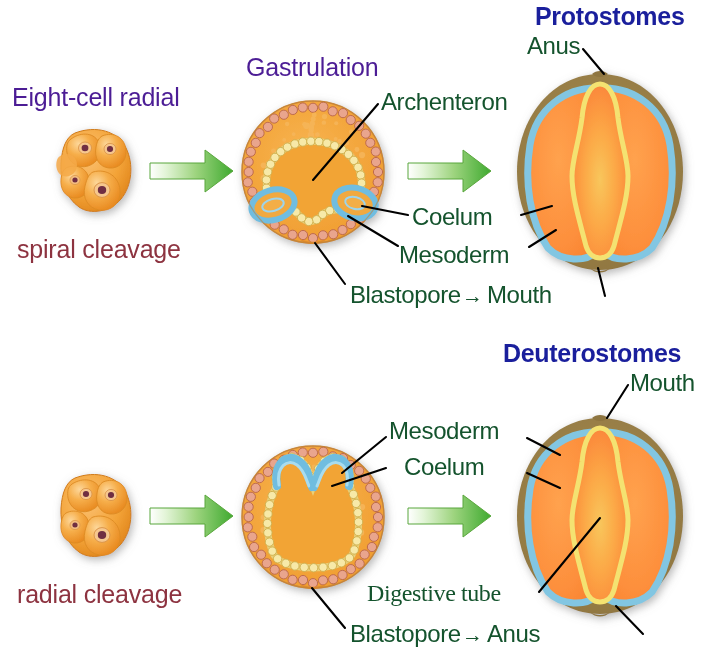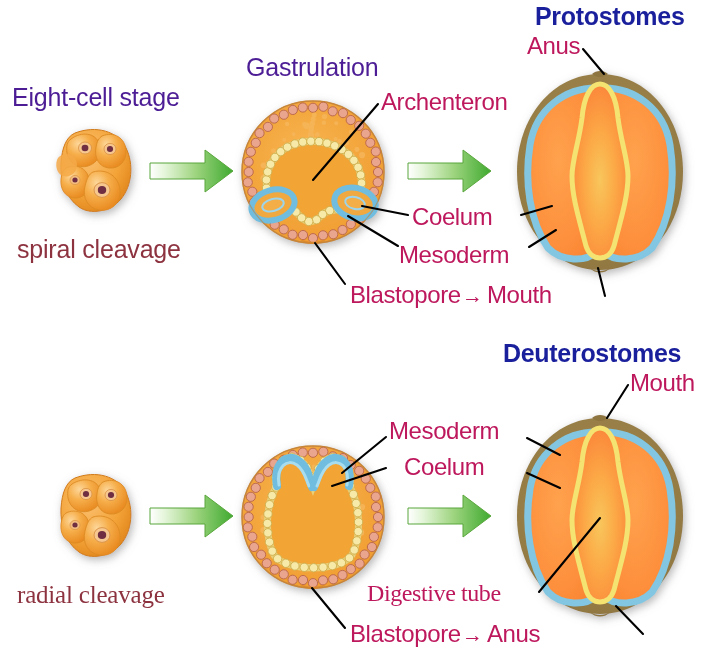--- a/index.html
+++ b/index.html
@@ -32,21 +32,21 @@
     letter-spacing: -0.2px;
     margin-top: 24px;
   }
   .heading-blue {
     color: #1a1f9c;
     font-size: 25px;
     font-weight: bold;
     letter-spacing: -0.3px;
   }
   .anno {
-    color: #be185d;
+    color: #14532d;
     font-size: 24px;
     letter-spacing: -0.4px;
   }
   .arrowglyph { font-size: 21px; }
 
   svg { position: absolute; overflow: visible; }
 </style>
 </head>
 <body>
 
@@ -667,41 +667,41 @@
       <line x1="386" y1="468" x2="332" y2="486"></line>
       <line x1="527" y1="438" x2="560" y2="455"></line>
       <line x1="527" y1="473" x2="560" y2="488"></line>
       <line x1="539" y1="592" x2="600" y2="518"></line>
       <line x1="345" y1="628" x2="312" y2="588"></line>
       <line x1="628" y1="385" x2="607" y2="418"></line>
       <line x1="643" y1="634" x2="616" y2="606"></line>
     </g>
   </svg>
 
-  <div class="lbl heading-green" style="left:12px; top:85px;">Eight-cell stage</div>
+  <div class="lbl heading-green" style="left:12px; top:85px;">Eight-cell radial</div>
 
   <div class="lbl heading-red" style="left:17px; top:213px;">spiral cleavage</div>
 
   <div class="lbl heading-green" style="left:246px; top:55px;">Gastrulation</div>
 
   <div class="lbl heading-blue" style="left:535px; top:4px;">Protostomes</div>
 
   <div class="lbl anno" style="left:527px; top:34px;">Anus</div>
 
   <div class="lbl anno" style="left:381px; top:90px;">Archenteron</div>
 
   <div class="lbl anno" style="left:412px; top:205px;">Coelum</div>
 
   <div class="lbl anno" style="left:399px; top:243px;">Mesoderm</div>
 
   <div class="lbl anno" style="left:350px; top:283px;">Blastopore</div>
   <div class="lbl anno arrowglyph" style="left:462px; top:285px;">→</div>
   <div class="lbl anno" style="left:487px; top:283px;">Mouth</div>
 
-  <div class="lbl heading-red" style="left:17px; top:558px;font-family:Liberation Serif, serif;">radial cleavage</div>
+  <div class="lbl heading-red" style="left:17px; top:558px;">radial cleavage</div>
 
   <div class="lbl heading-blue" style="left:503px; top:341px;text-align:right;">Deuterostomes</div>
 
   <div class="lbl anno" style="left:630px; top:371px;">Mouth</div>
 
   <div class="lbl anno" style="left:389px; top:419px;">Mesoderm</div>
 
   <div class="lbl anno" style="left:404px; top:455px;">Coelum</div>
 
   <div class="lbl anno" style="left:367px; top:581px;font-family:Liberation Serif, serif;">Digestive tube</div>

